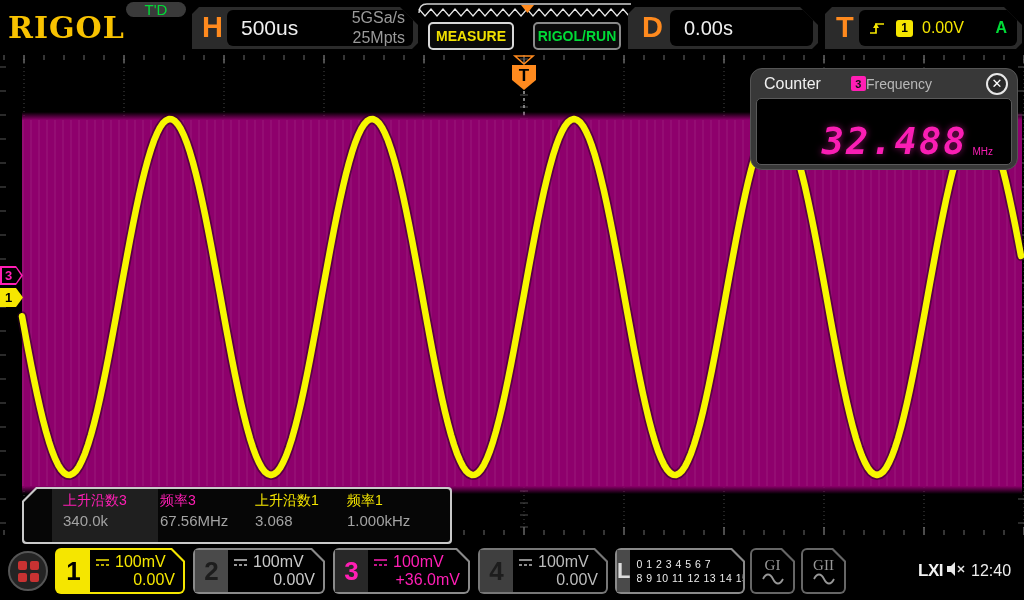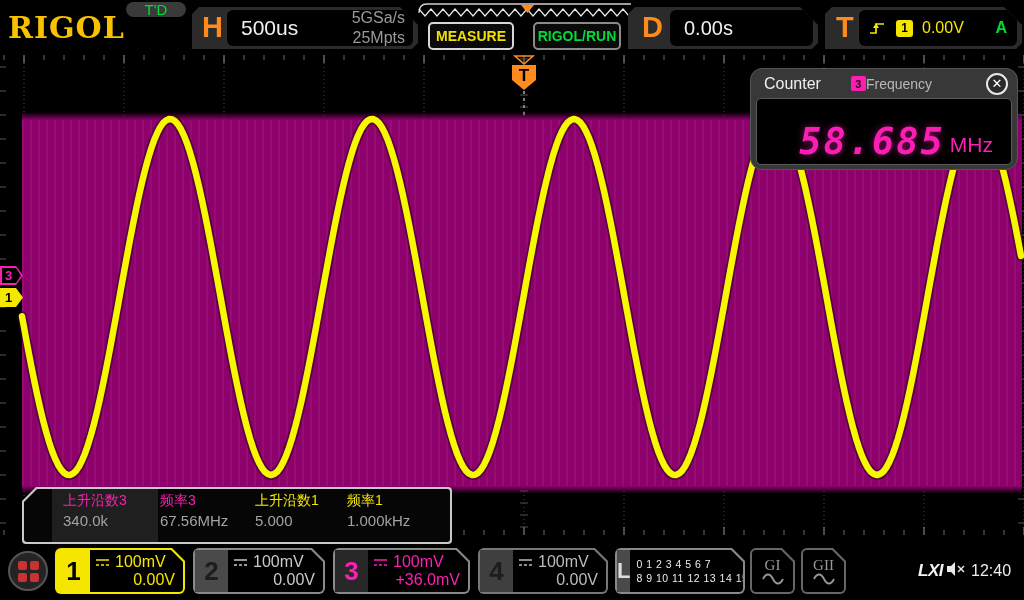--- a/index.html
+++ b/index.html
@@ -52,21 +52,21 @@
       color:#111; font-size:11px; font-weight:bold; display:flex; align-items:center; justify-content:center; }
   .counter-mode { color:#b8b8b8; font-size:14px; }
   .counter-close { margin-left:auto; width:22px; height:22px; border:2px solid #e8e8e8; border-radius:50%;
       background:#2a2a2a; color:#fff; font-size:13px; font-weight:bold; display:flex; align-items:center;
       justify-content:center; cursor:pointer; }
   .counter-valuebox { position:absolute; left:5px; right:5px; top:29px; bottom:4px; background:#000;
       border:1px solid #5a5a5a; border-radius:5px; display:flex; align-items:flex-end;
       justify-content:flex-end; padding:0 18px 5px 0; }
   .counter-value { font-family:"DejaVu Sans Mono",monospace; font-style:italic; font-weight:bold;
       font-size:37px; line-height:0.95; letter-spacing:2px; color:#FA1EB4; text-shadow:0 0 7px rgba(250,30,180,.55); }
-  .counter-unit { font-size:21px; color:#FA1EB4; margin-left:5px; padding-bottom:2px; }
+  .counter-unit { font-size:10px; color:#FA1EB4; margin-left:5px; padding-bottom:2px; }
 
   
   .mtable { position:absolute; left:22px; top:487px; width:430px; height:57px; z-index:6; }
   .mtable-edge { position:absolute; inset:0; background:#C9C9C9;
       clip-path:polygon(14px 0,100% 0,100% 100%,0 100%,0 14px); border-radius:4px; }
   .mtable-in { position:absolute; inset:2px; background:#060606;
       clip-path:polygon(13px 0,100% 0,100% 100%,0 100%,0 13px); border-radius:3px; }
   .mtable-hl { position:absolute; left:28px; top:0; width:106px; height:100%; background:#1f1f1f; }
   .mcol { position:absolute; top:0; height:100%; }
   .mlabel { position:absolute; top:3px; font-size:14px; white-space:nowrap; }
@@ -84,21 +84,21 @@
   .cb-in { position:absolute; inset:2px; background:#000; border-radius:4px;
       clip-path:polygon(0 0, calc(100% - 12px) 0, 100% 12px, 100% 100%, 0 100%); display:flex; }
   .cb-num { width:33px; display:flex; align-items:center; justify-content:center; font-size:26px; font-weight:bold; }
   .cb-info { flex:1; padding:3px 8px 4px 5px; display:flex; flex-direction:column; justify-content:space-between; font-size:16px; }
   .cb-row1 { display:flex; align-items:center; gap:5px; }
   .cb-off { text-align:right; }
   .dig-rows { flex:1; display:flex; flex-direction:column; justify-content:center; padding-left:6px;
       font-size:10.5px; color:#EDEDED; line-height:1.35; letter-spacing:0.5px; white-space:nowrap; }
   .gbtn-content { flex:1; display:flex; flex-direction:column; align-items:center; justify-content:center; }
   .gbtn-label { font-family:"Liberation Serif",serif; font-size:15px; color:#989898; line-height:1; }
-  .lxi { position:absolute; left:918px; top:561px; font-style:italic; font-weight:bold; font-size:17px;
+  .lxi { position:absolute; left:918px; top:561px; font-weight:bold; font-size:17px;
       color:#F2F2F2; letter-spacing:-0.5px; }
   .clock { position:absolute; left:971px; top:562px; font-size:16px; color:#EDEDED; }
   .spk { position:absolute; left:946px; top:561px; cursor:pointer; }
 </style>
 </head>
 <body>
 
 <div id="screen">
 
   <div class="logo">RIGOL</div>
@@ -367,40 +367,40 @@
   </div>
 
   <div class="counter">
     <div class="counter-title">
       <span class="counter-name">Counter</span>
       <span class="counter-src">3</span>
       <span class="counter-mode">Frequency</span>
       <span class="counter-close">✕</span>
     </div>
     <div class="counter-valuebox">
-      <span class="counter-value">58.685</span>
+      <span class="counter-value">32.488</span>
       <span class="counter-unit">MHz</span>
     </div>
   </div>
 
   <div class="mtable">
     <div class="mtable-edge"></div>
     <div class="mtable-in">
       <div class="mtable-hl"></div>
       <div class="mcol" style="left:39px;">
         <div class="mlabel c-mag">上升沿数3</div>
         <div class="mvalue">340.0k</div>
       </div>
       <div class="mcol" style="left:136px;">
         <div class="mlabel c-mag">频率3</div>
         <div class="mvalue">67.56MHz</div>
       </div>
       <div class="mcol" style="left:231px;">
         <div class="mlabel c-yel">上升沿数1</div>
-        <div class="mvalue">5.000</div>
+        <div class="mvalue">3.068</div>
       </div>
       <div class="mcol" style="left:323px;">
         <div class="mlabel c-yel">频率1</div>
         <div class="mvalue">1.000kHz</div>
       </div>
     </div>
   </div>
 
   <div class="menu-btn">
     <div class="menu-grid">

